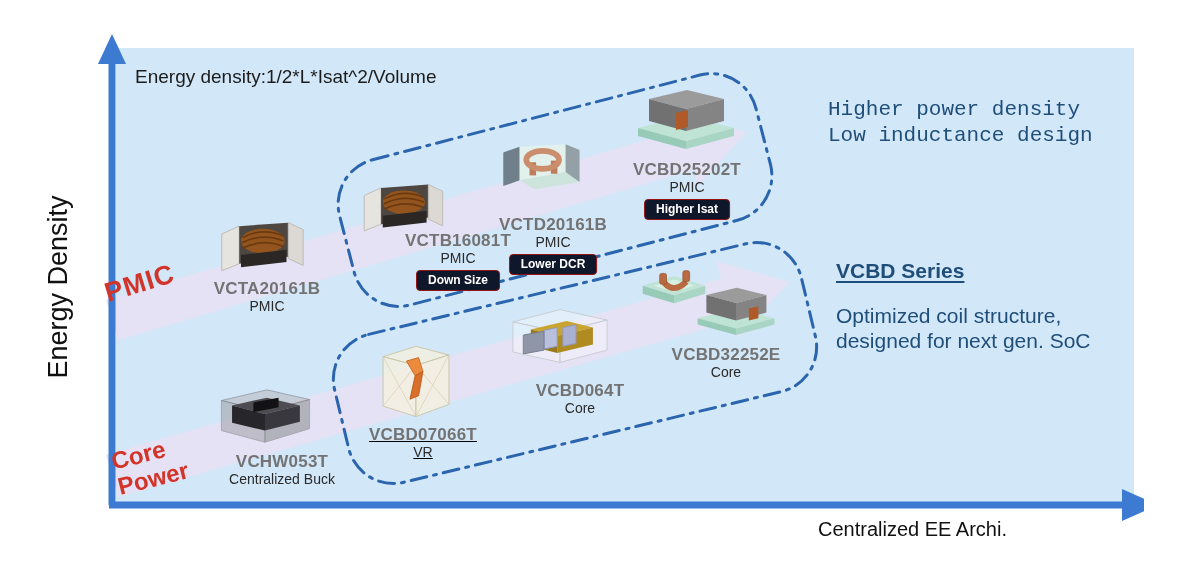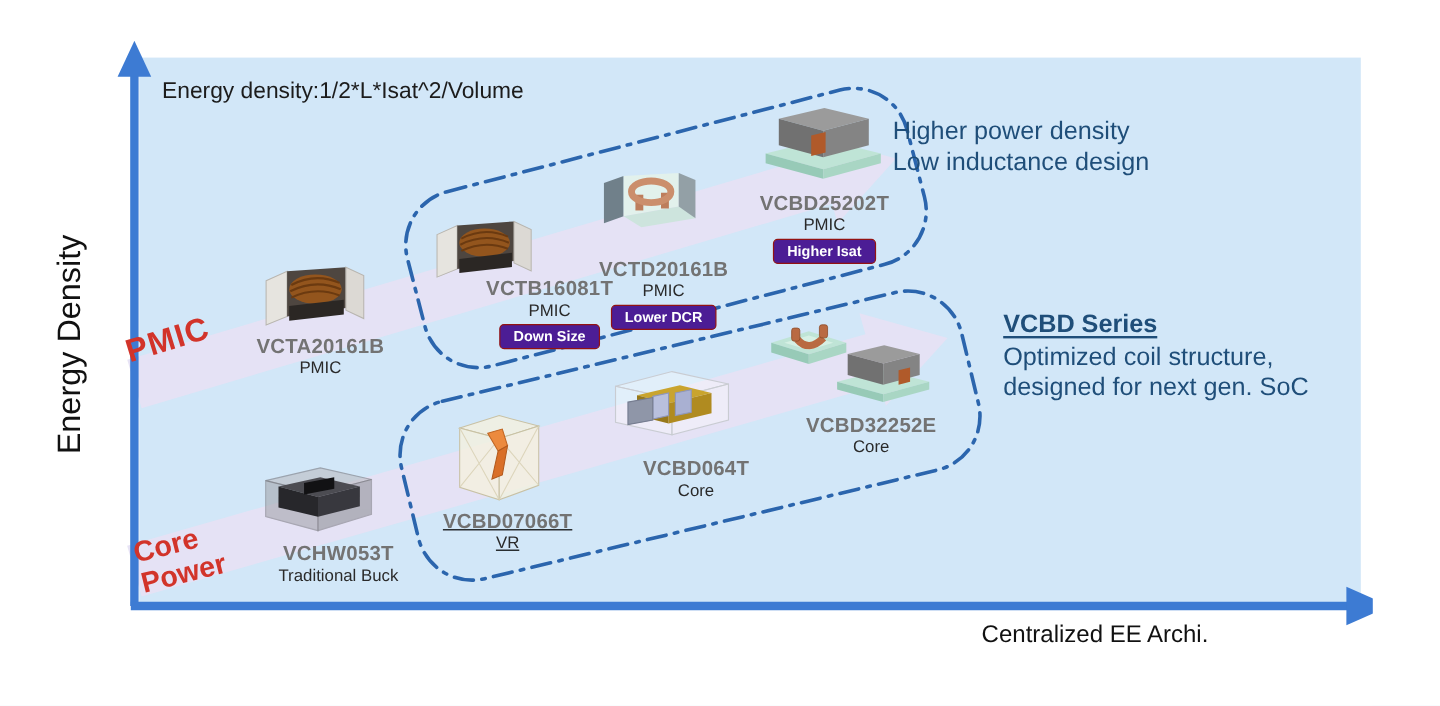--- a/index.html
+++ b/index.html
@@ -5,29 +5,29 @@
   html,body{margin:0;padding:0;background:#ffffff;}
   #stage{
     position:relative;width:1144px;height:588px;overflow:hidden;
     font-family:"Liberation Sans", sans-serif;background:#ffffff;
   }
   #bg-svg{position:absolute;left:0;top:0;z-index:0;}
   .prod-img{position:absolute;z-index:2;}
   .plabel{position:absolute;z-index:3;text-align:center;transform:translateX(-50%);}
   .pname{font-size:17px;font-weight:700;color:#737373;letter-spacing:.2px;line-height:19px;white-space:nowrap;}
   .ptype{font-size:14px;color:#2a2a2a;line-height:17px;white-space:nowrap;}
-  .pbadge{display:inline-block;margin-top:3px;background:#4c1d95;border:1px solid #931212;color:#ffffff;
+  .pbadge{display:inline-block;margin-top:3px;background:#0f172a;border:1px solid #931212;color:#ffffff;
           font-size:12px;font-weight:700;padding:2px 11px 3px;border-radius:4px;white-space:nowrap;}
   .series-red{position:absolute;z-index:3;color:#d2342a;font-weight:600;white-space:pre-line;}
   #pmic-label{left:104px;top:268px;font-size:27px;transform:rotate(-17deg);letter-spacing:1px;}
   #core-power-label{left:114px;top:440px;font-size:24px;line-height:26px;transform:rotate(-14deg);text-align:left;}
   .navy{color:#1f4e79;}
-  #annot-top{position:absolute;left:744px;top:97px;z-index:3;font-size:21px;line-height:26px;}
+  #annot-top{position:absolute;left:828px;top:97px;z-index:3;font-size:21px;line-height:26px;font-family:Liberation Mono, monospace;}
   #annot-vcbd{position:absolute;left:836px;top:258px;z-index:3;font-size:21px;line-height:25px;}
-  #vcbd-title{font-weight:700;text-decoration:underline;text-underline-offset:3px;margin-bottom:2px;}
+  #vcbd-title{font-weight:700;text-decoration:underline;text-underline-offset:3px;margin-bottom:20px;}
   #formula{position:absolute;left:135px;top:66px;z-index:3;font-size:19px;color:#1c1c1c;}
   #y-axis-label{position:absolute;left:58px;top:287px;z-index:3;font-size:27px;color:#111;
       transform:translate(-50%,-50%) rotate(-90deg);white-space:nowrap;}
   #x-axis-label{position:absolute;left:818px;top:518px;z-index:3;font-size:20px;color:#111;white-space:nowrap;}
 </style>
 </head>
 <body>
 
 <div id="stage">
 
@@ -184,21 +184,21 @@
   </div>
 
   <div class="plabel" style="left:687px;top:160px;">
     <div class="pname">VCBD25202T</div>
     <div class="ptype">PMIC</div>
     <div class="pbadge">Higher Isat</div>
   </div>
 
   <div class="plabel" style="left:282px;top:452px;">
     <div class="pname">VCHW053T</div>
-    <div class="ptype">Traditional Buck</div>
+    <div class="ptype">Centralized Buck</div>
   </div>
 
   <div class="plabel" style="left:423px;top:425px;text-decoration:underline;">
     <div class="pname">VCBD07066T</div>
     <div class="ptype">VR</div>
   </div>
 
   <div class="plabel" style="left:580px;top:381px;">
     <div class="pname">VCBD064T</div>
     <div class="ptype">Core</div>

